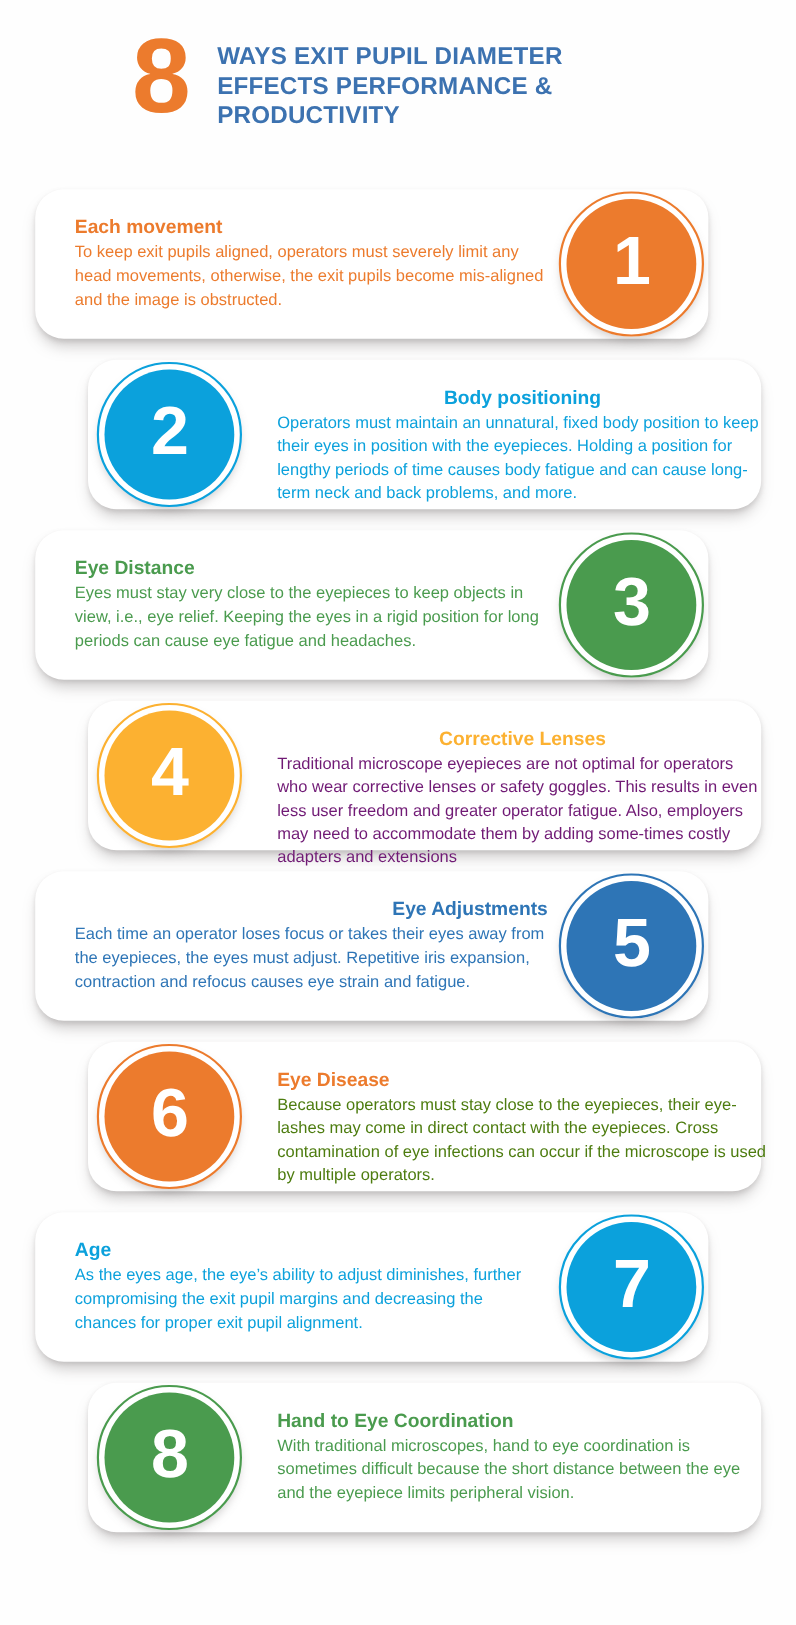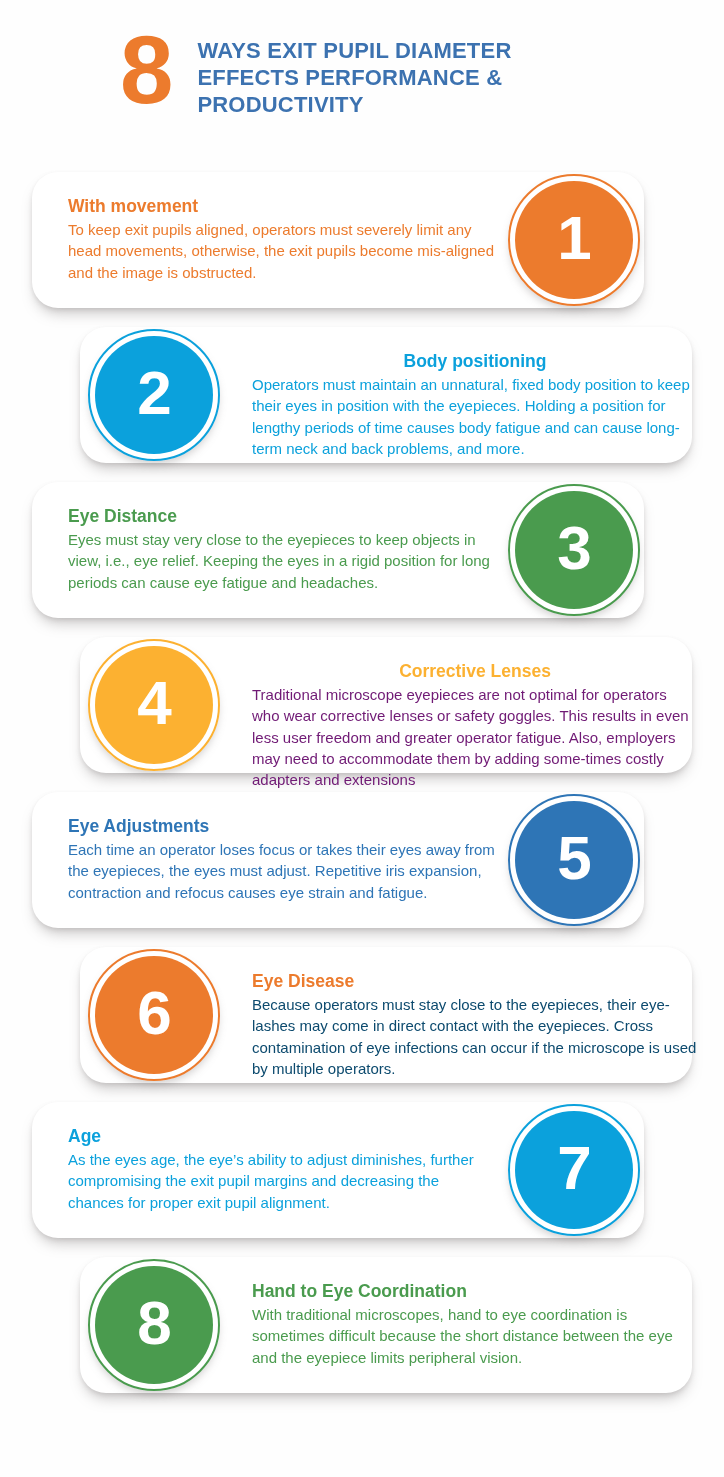--- a/index.html
+++ b/index.html
@@ -123,21 +123,21 @@
 <div id="infographic">
 
   <div class="header">
     <div class="big-number">8</div>
     <div class="header-title">WAYS EXIT PUPIL DIAMETER EFFECTS PERFORMANCE &amp; PRODUCTIVITY</div>
   </div>
 
   <div id="cards-container">
       <div class="card left" style="top: 172px;">
         <div class="card-text">
-          <div class="card-title" style="color: rgb(236, 123, 45);">With movement</div>
+          <div class="card-title" style="color: rgb(236, 123, 45);">Each movement</div>
           <div class="card-body" style="color: rgb(236, 123, 45);">To keep exit pupils aligned, operators must severely limit any head movements, otherwise, the exit pupils become mis-aligned and the image is obstructed.</div>
         </div>
         <div class="badge" style="color: rgb(236, 123, 45);">
           <div class="ring"></div>
           <div class="disc">
             <span class="digit">1</span>
           </div>
         </div>
       </div>
       <div class="card right" style="top: 327px;">
@@ -171,34 +171,34 @@
         </div>
         <div class="badge" style="color: rgb(252, 177, 49);">
           <div class="ring"></div>
           <div class="disc">
             <span class="digit">4</span>
           </div>
         </div>
       </div>
       <div class="card left" style="top: 792px;">
         <div class="card-text">
-          <div class="card-title" style="color: rgb(46, 117, 182);">Eye Adjustments</div>
+          <div class="card-title" style="color: rgb(46, 117, 182); text-align: right;">Eye Adjustments</div>
           <div class="card-body" style="color: rgb(46, 117, 182);">Each time an operator loses focus or takes their eyes away from the eyepieces, the eyes must adjust. Repetitive iris expansion, contraction and refocus causes eye strain and fatigue.</div>
         </div>
         <div class="badge" style="color: rgb(46, 117, 182);">
           <div class="ring"></div>
           <div class="disc">
             <span class="digit">5</span>
           </div>
         </div>
       </div>
       <div class="card right" style="top: 947px;">
         <div class="card-text">
           <div class="card-title" style="color: rgb(236, 123, 45);">Eye Disease</div>
-          <div class="card-body" style="color: #0c4a6e;">Because operators must stay close to the eyepieces, their eye-lashes may come in direct contact with the eyepieces. Cross contamination of eye infections can occur if the microscope is used by multiple operators.</div>
+          <div class="card-body" style="color: #4d7c0f;">Because operators must stay close to the eyepieces, their eye-lashes may come in direct contact with the eyepieces. Cross contamination of eye infections can occur if the microscope is used by multiple operators.</div>
         </div>
         <div class="badge" style="color: rgb(236, 123, 45);">
           <div class="ring"></div>
           <div class="disc">
             <span class="digit">6</span>
           </div>
         </div>
       </div>
       <div class="card left" style="top: 1102px;">
         <div class="card-text">

